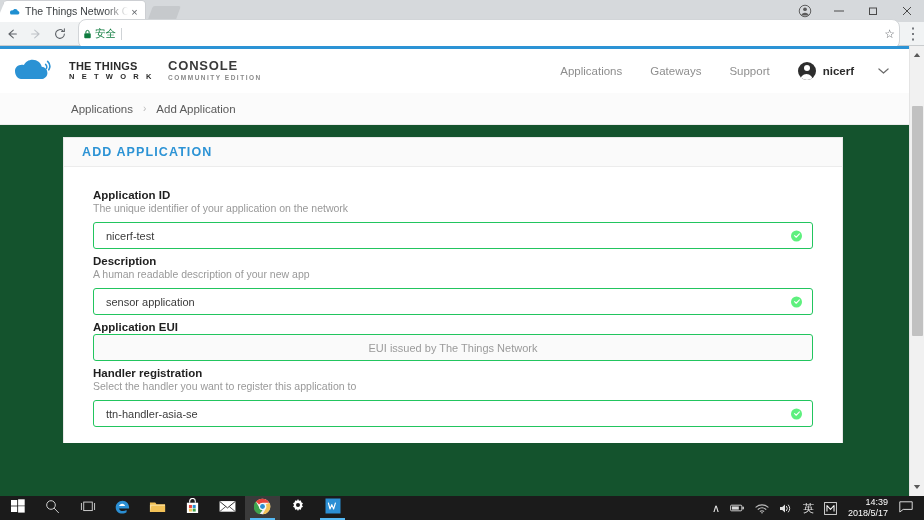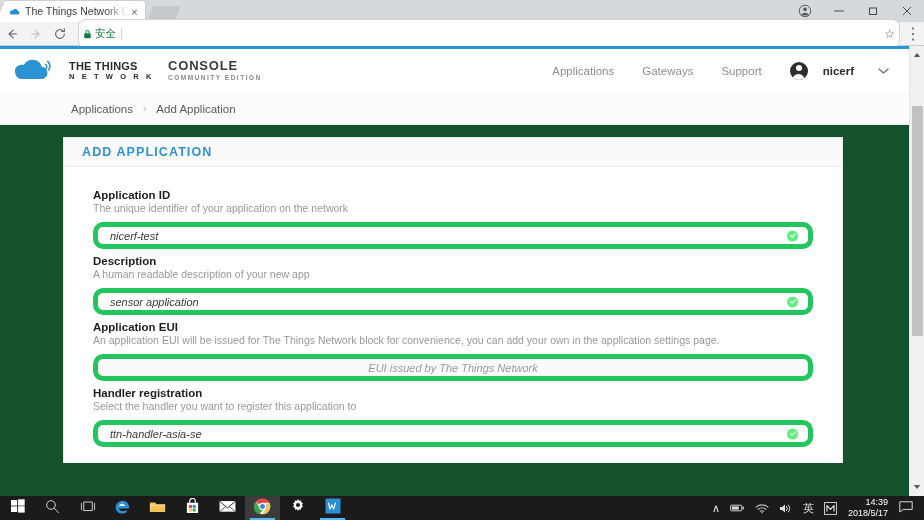--- a/index.html
+++ b/index.html
@@ -292,21 +292,20 @@
     position: absolute;
     bottom: -1px; left: 2.5px;
     width: 13px; height: 7px;
     border-radius: 7px 7px 0 0;
     background: #ffffff;
   }
   .user-name {
     font-size: 11.5px;
     font-weight: bold;
     color: #2b2b2b;
-    margin-left: 8px;
   }
   .caret {
     margin-left: 24px;
     color: #6b6b6b;
     font-size: 11px;
   }
   .breadcrumb-bar {
     height: 32px;
     background: #fbfbfb;
     border-bottom: 1px solid #ececec;
@@ -362,28 +361,27 @@
     margin-bottom: 1px;
   }
   .field-hint {
     font-size: 10.5px;
     color: #999999;
     margin-bottom: 8px;
   }
   .input-wrap {
     position: relative;
     height: 27px;
-    border: 5px solid #22c55e;
-    border-radius: 10px;
+    border: 1px solid #22c55e;
+    border-radius: 3px;
     background: #ffffff;
     display: flex;
     align-items: center;
     padding: 0 12px;
     box-sizing: border-box;
-    font-style: italic;
   }
   .input-wrap.readonly {
     background: #fafafa;
     justify-content: center;
   }
   .input-value {
     font-size: 11px;
     color: #3b3b3b;
   }
   .input-value.muted {
@@ -651,21 +649,20 @@
                 <span class="valid-check">
                   <svg width="8" height="8" viewBox="0 0 10 10">
                       <path d="M2 5.2l2 2 4-4.2" stroke="#ffffff" stroke-width="1.4" fill="none" stroke-linecap="round" stroke-linejoin="round"></path>
                     </svg>
                 </span>
               </div>
             </div>
 
             <div class="field">
               <div class="field-label">Application EUI</div>
-              <div class="field-hint">An application EUI will be issued for The Things Network block for convenience, you can add your own in the application settings page.</div>
               <div class="input-wrap readonly">
                 <span class="input-value muted">EUI issued by The Things Network</span>
               </div>
             </div>
 
             <div class="field">
               <div class="field-label">Handler registration</div>
               <div class="field-hint">Select the handler you want to register this application to</div>
               <div class="input-wrap">
                 <span class="input-value">ttn-handler-asia-se</span>

